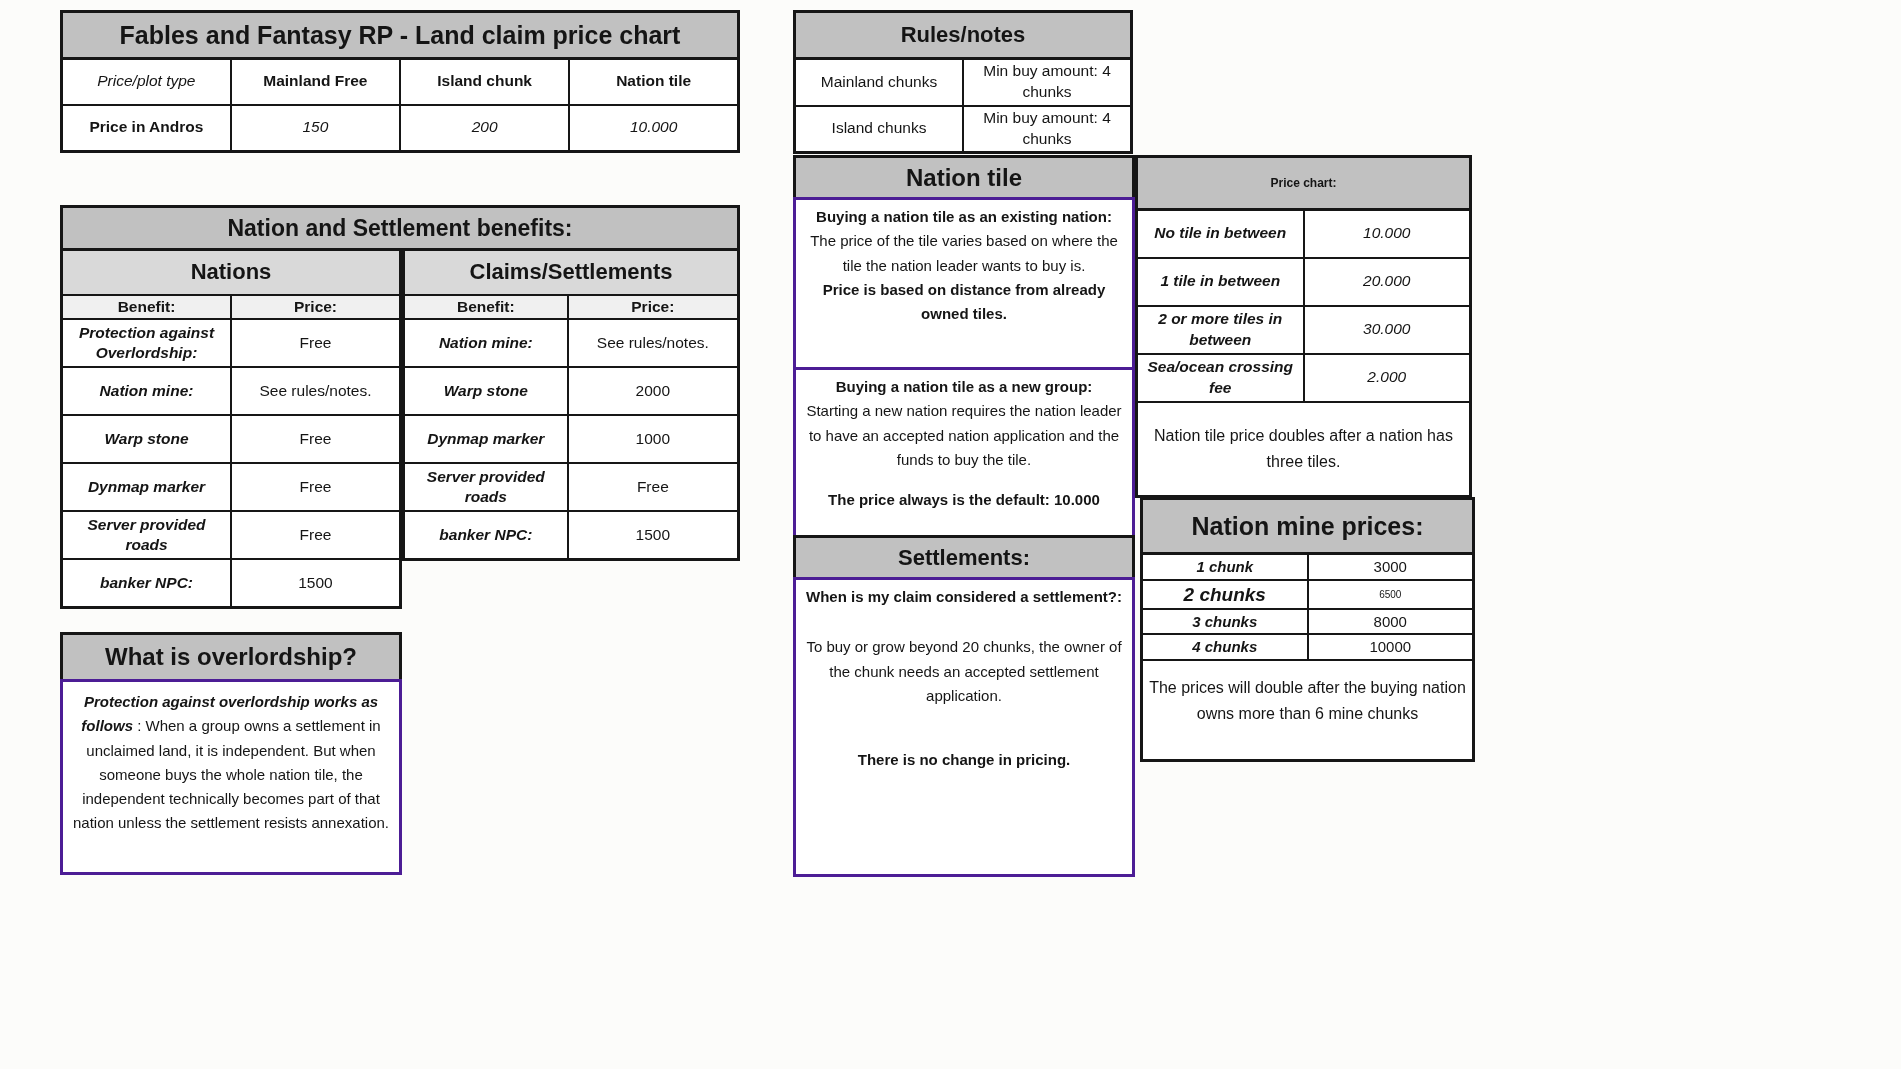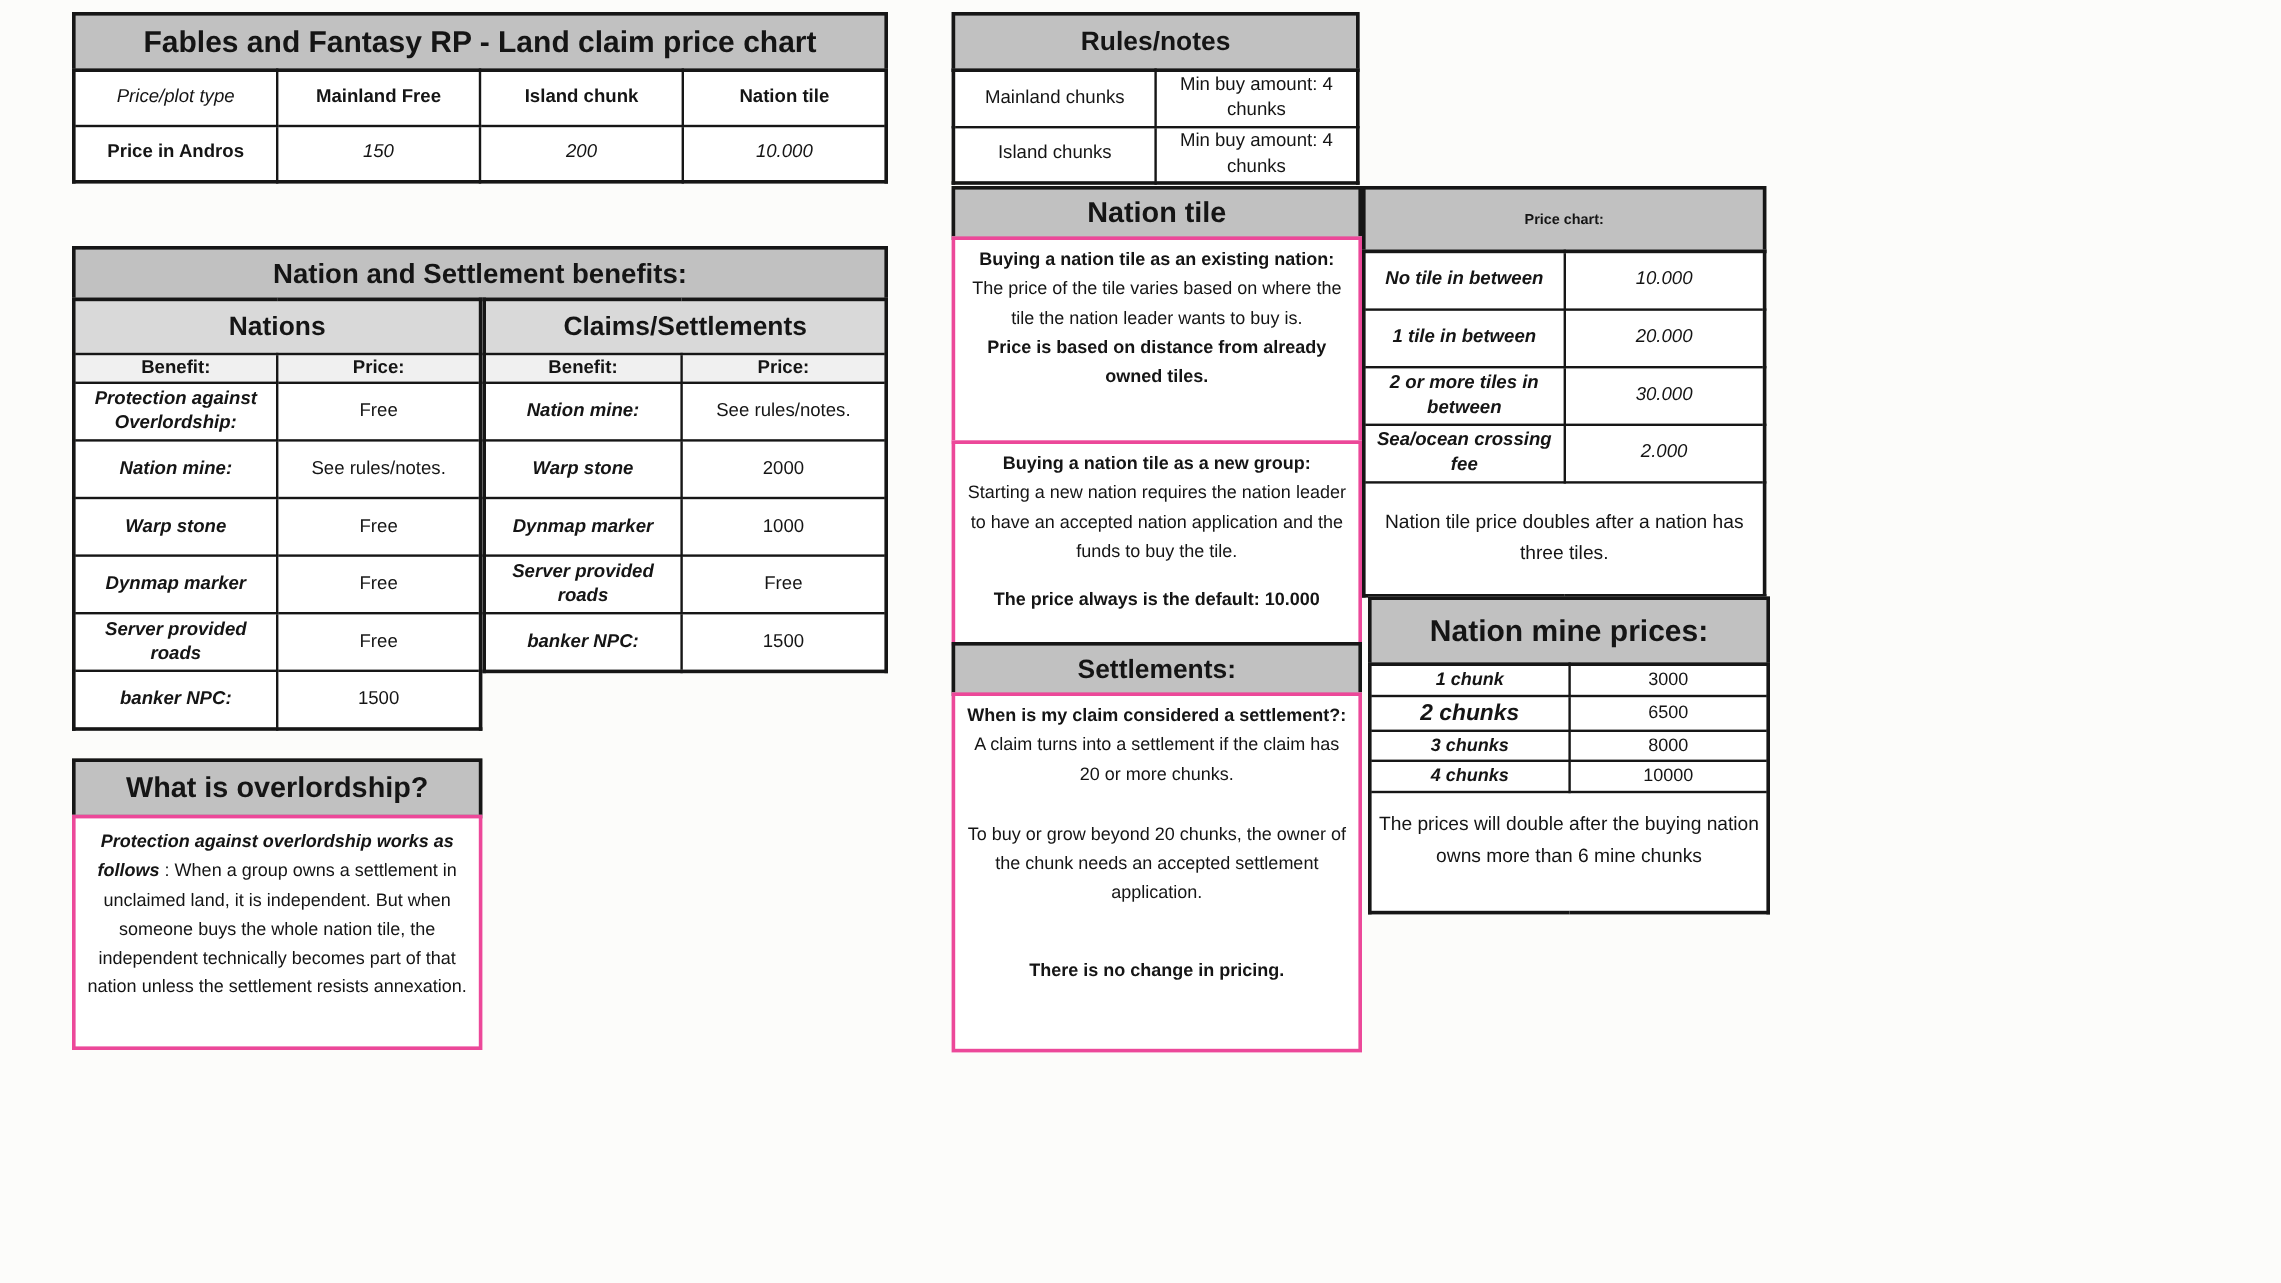--- a/index.html
+++ b/index.html
@@ -38,21 +38,21 @@
     border: 2px solid #161616;
     text-align: center;
     vertical-align: middle;
     padding: 1px 5px;
     font-size: 15.5px;
     line-height: 1.35;
     overflow: hidden;
   }
 
   .cellbox {
-    border: 3px solid #ec4899;
+    border: 3px solid #4c1d95;
     background: #ffffff;
     text-align: center;
     font-size: 15px;
     line-height: 1.62;
     padding: 5px 6px;
   }
 
   .b  { font-weight: 700; }
   .bi { font-weight: 700; font-style: italic; }
   .it { font-style: italic; }
@@ -205,21 +205,20 @@
     <div class="b">Price is based on distance from already owned tiles.</div>
   </div>
   <div class="cellbox" style="height:171px;">
     <div class="b">Buying a nation tile as a new group:</div>
     <div>Starting a new nation requires the nation leader to have an accepted nation application and the funds to buy the tile.</div>
     <div class="b" style="margin-top:16px;">The price always is the default: 10.000</div>
   </div>
   <div class="bar fill-dark" style="height:45px; font-size:22px;">Settlements:</div>
   <div class="cellbox" style="height:300px;">
     <div class="b">When is my claim considered a settlement?:</div>
-    <div>A claim turns into a settlement if the claim has 20 or more chunks.</div>
     <div style="margin-top:26px;">To buy or grow beyond 20 chunks, the owner of the chunk needs an accepted settlement application.</div>
     <div class="b" style="margin-top:40px;">There is no change in pricing.</div>
   </div>
 </div>
 
 <div class="abs stack" style="left:1135px; top:155px; width:337px;">
   <div class="bar fill-dark" style="height:56px; font-size:12px;">Price chart:</div>
   <table class="grid" style="width:337px;">
     <colgroup>
         <col style="width:50%">
@@ -256,21 +255,21 @@
         <col style="width:50%">
         <col style="width:50%">
       </colgroup>
     <tbody>
         <tr style="height:26px;">
       <td class="bi" style="font-size:15px;">1 chunk</td>
       <td style="font-size:15px;">3000</td>
     </tr>
     <tr style="height:26px;">
       <td class="bi" style="font-size:19px;">2 chunks</td>
-      <td style="font-size:15px;">6500</td>
+      <td style="font-size:10px;">6500</td>
     </tr>
     <tr style="height:25px;">
       <td class="bi" style="font-size:15px;">3 chunks</td>
       <td style="font-size:15px;">8000</td>
     </tr>
     <tr style="height:26px;">
       <td class="bi" style="font-size:15px;">4 chunks</td>
       <td style="font-size:15px;">10000</td>
     </tr>
     <tr style="height:100px;">

